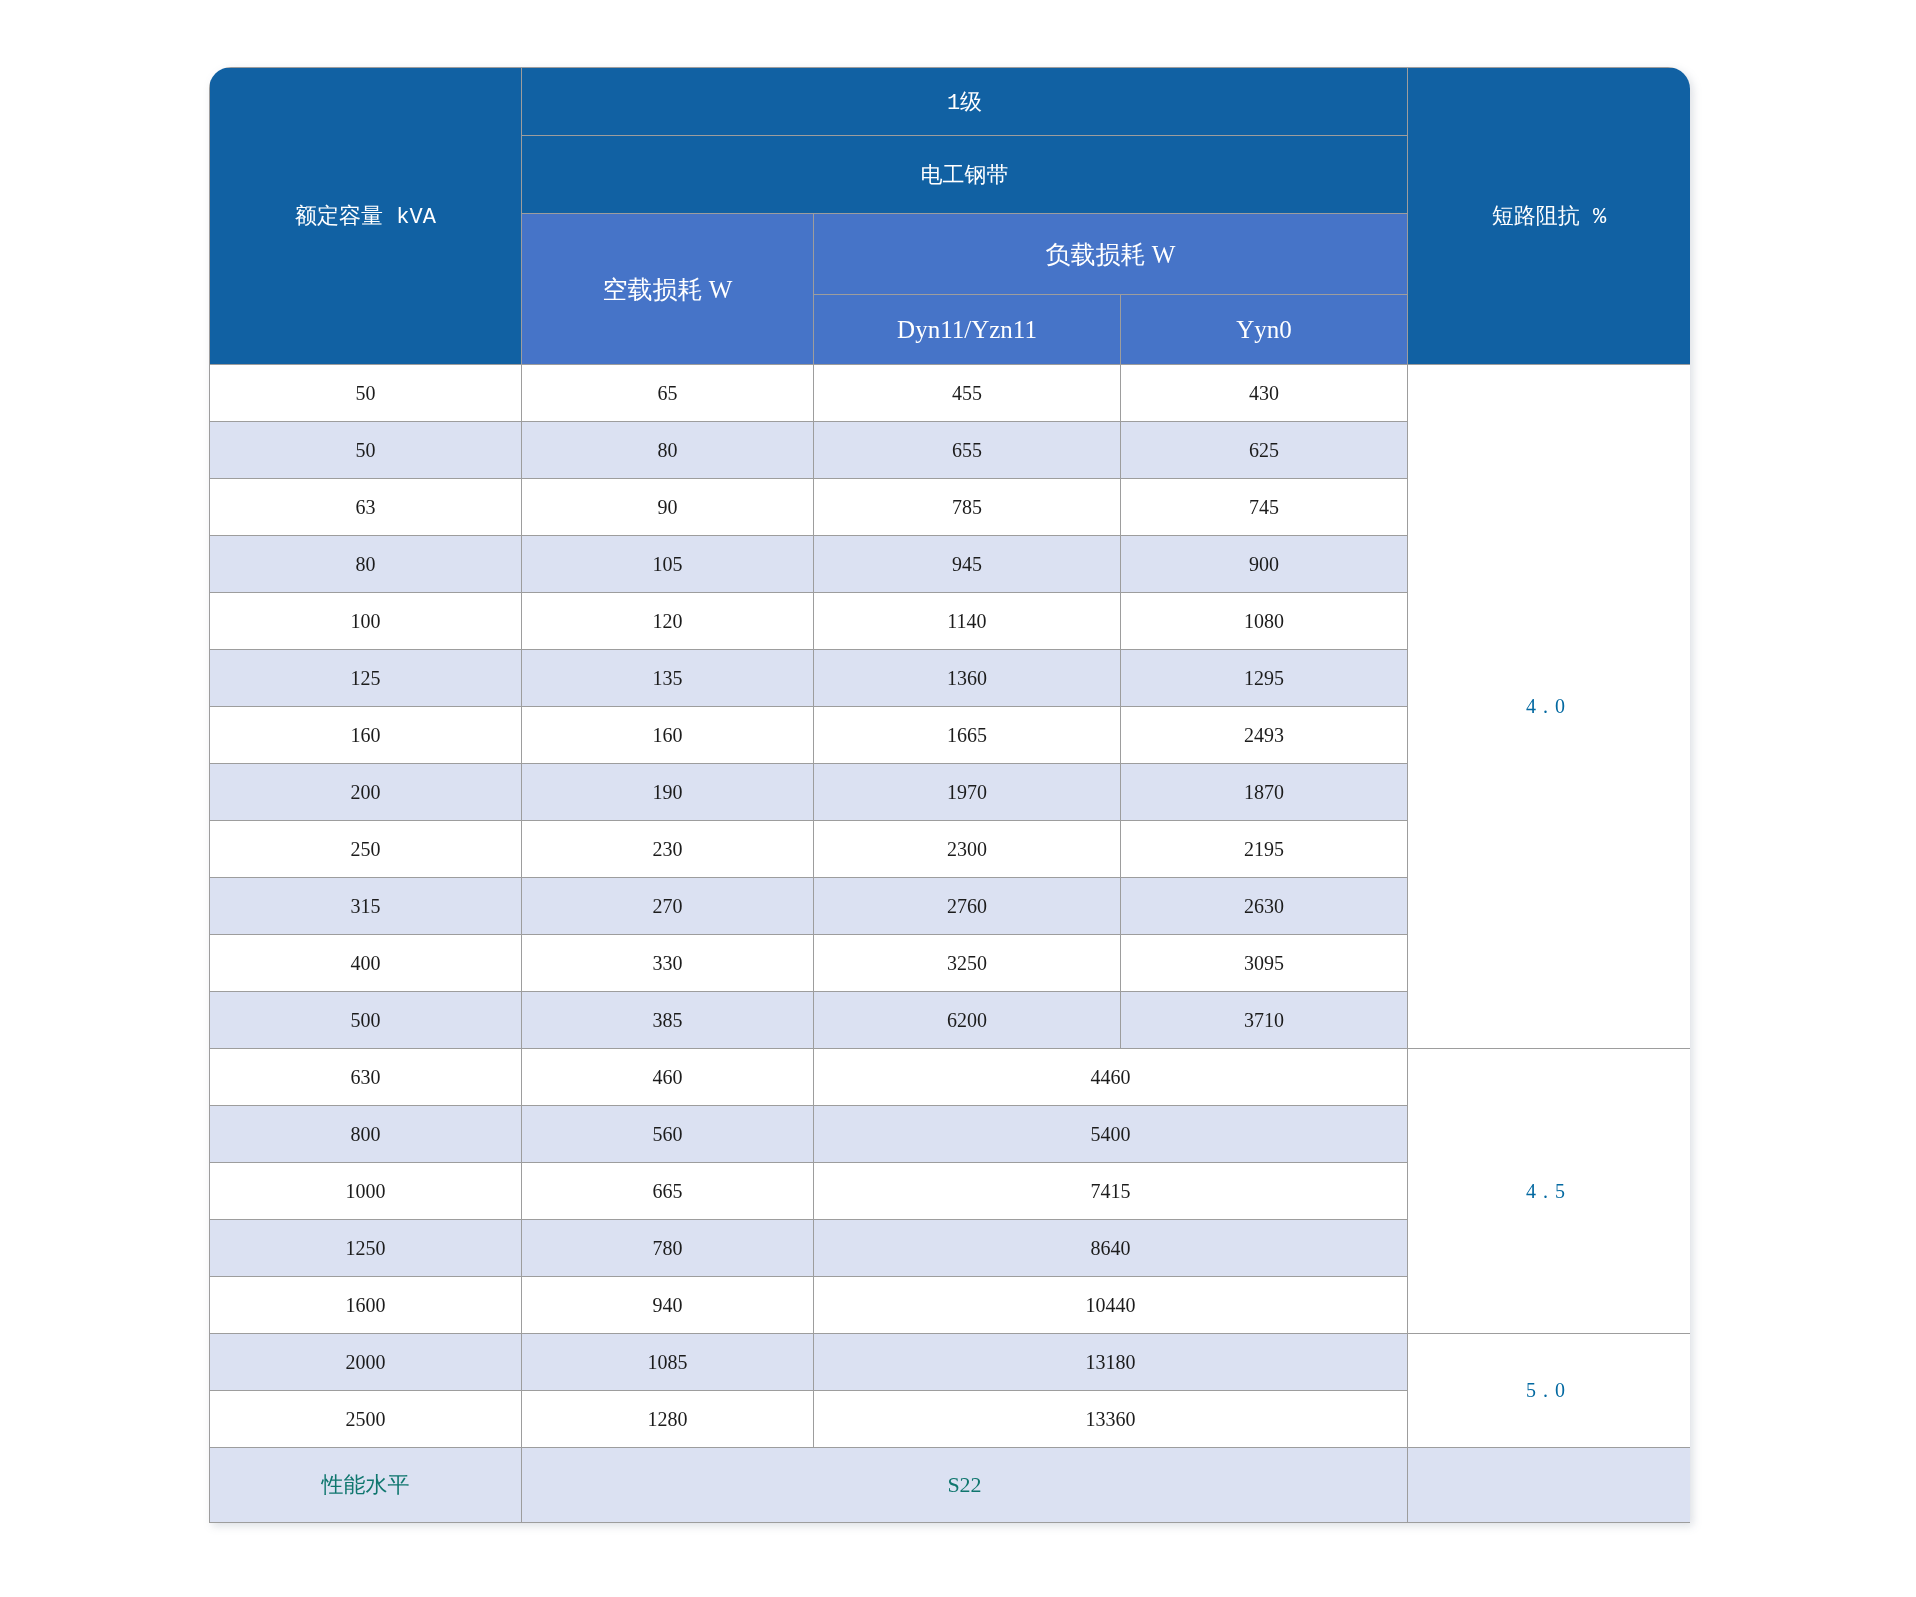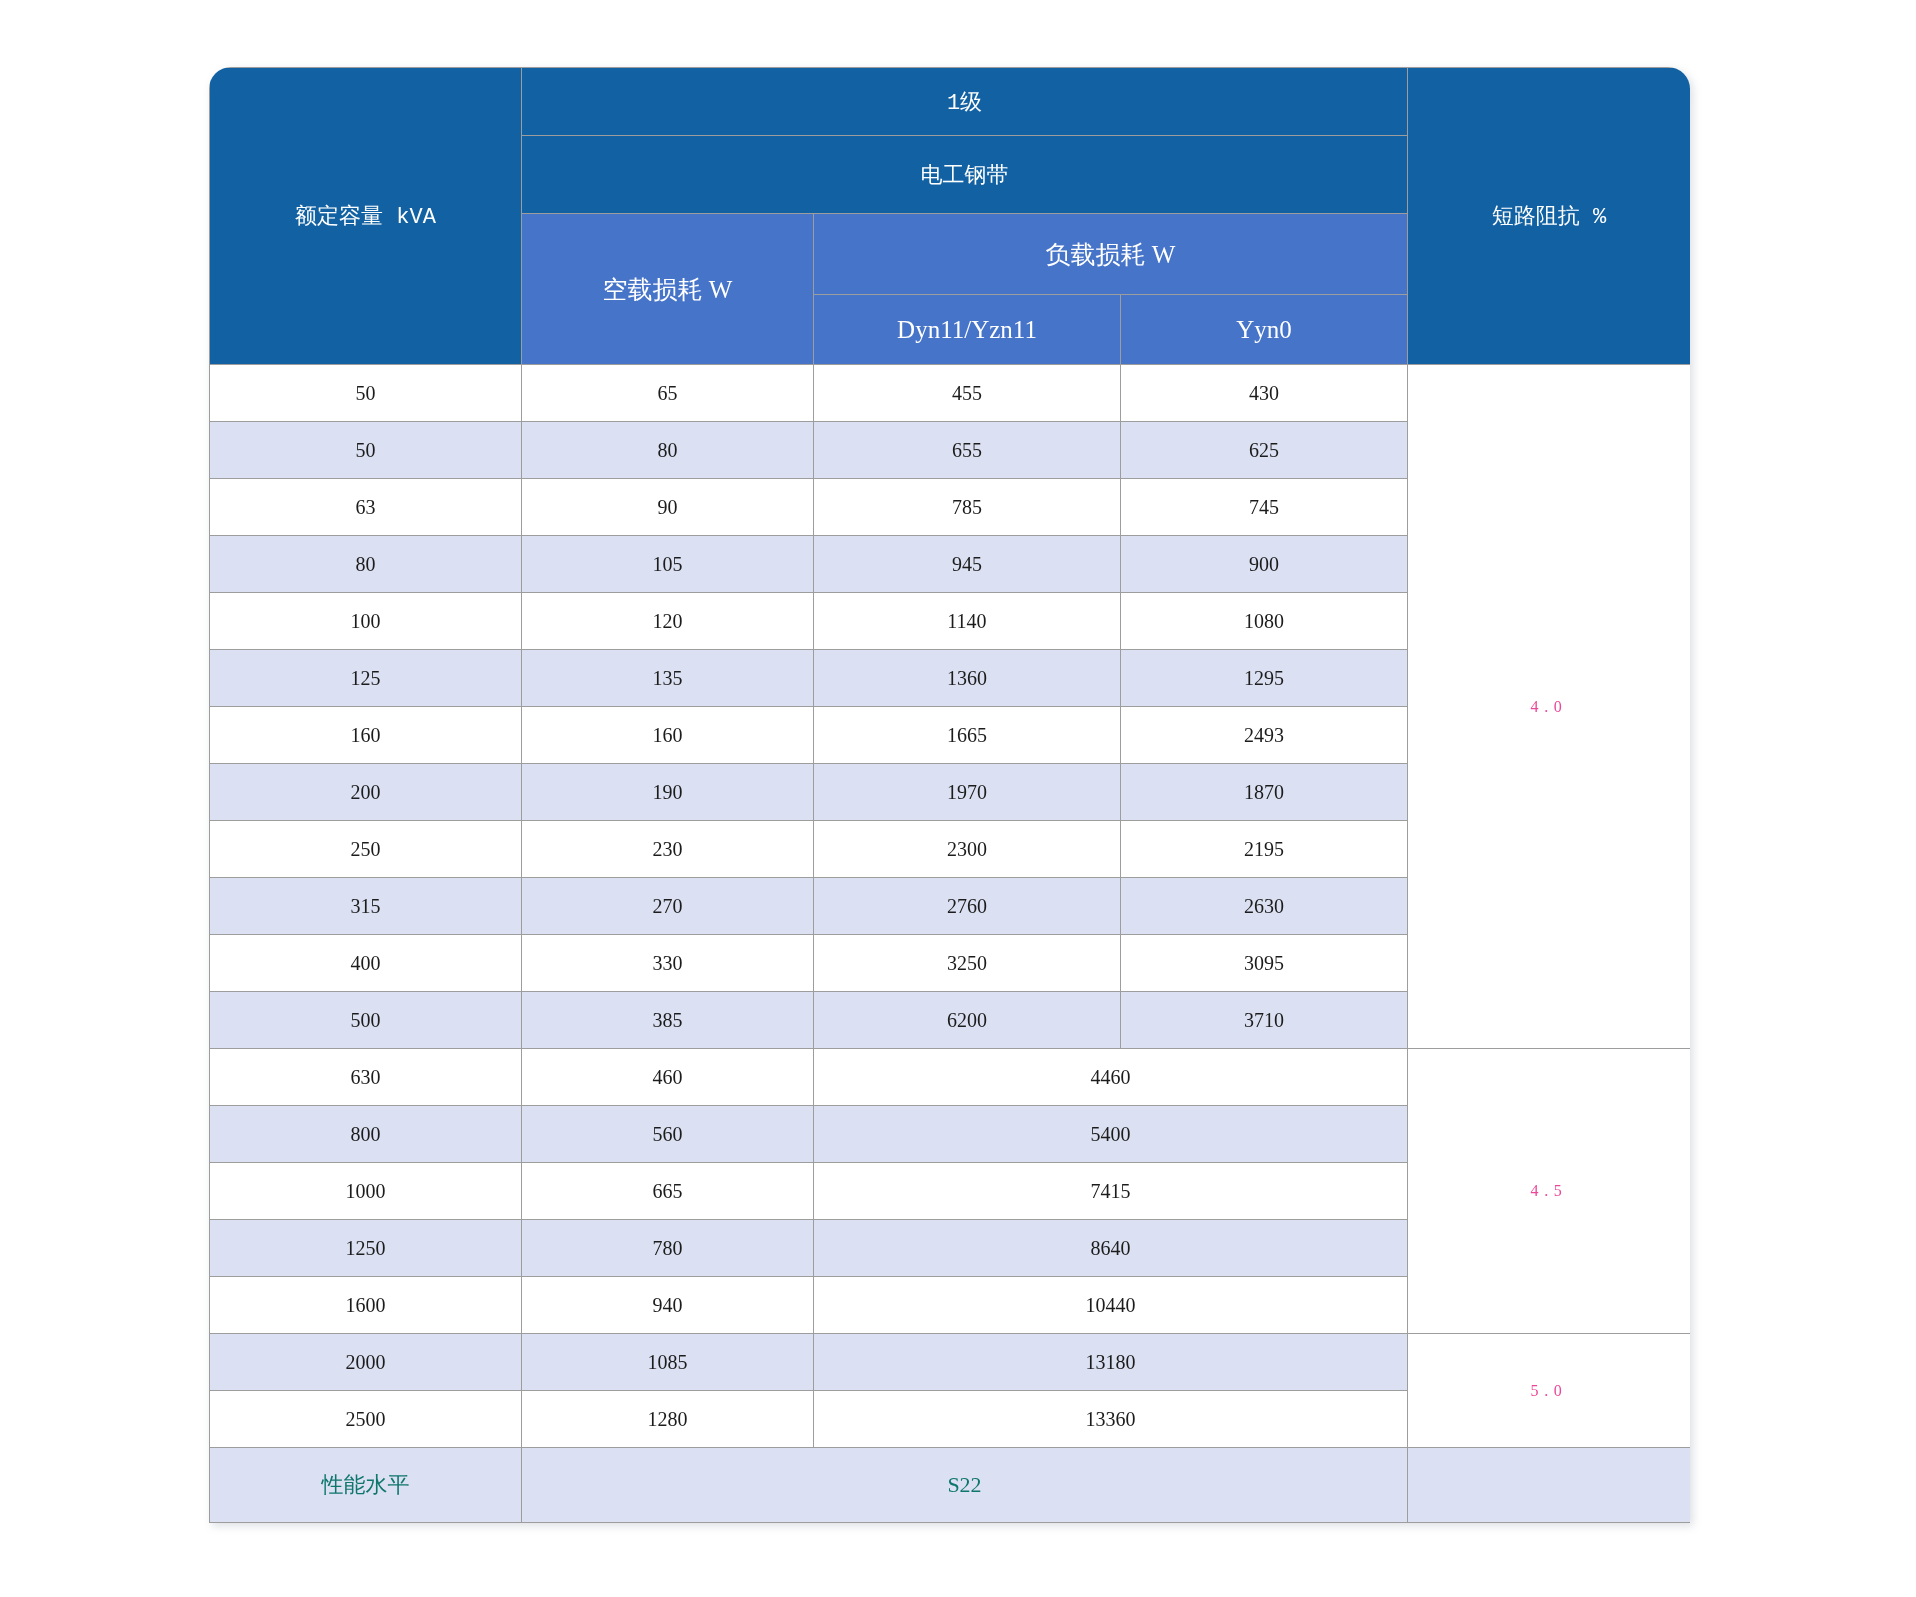--- a/index.html
+++ b/index.html
@@ -25,21 +25,21 @@
     padding:0 4px;font-weight:normal;
   }
   
   th.hdark{background:#1161a3;color:#ffffff;font-size:22px;font-family:Liberation Mono, monospace;}
   th.hmed{background:#4674c8;color:#ffffff;font-size:25px;}
   tr.hr1{height:68px}tr.hr2{height:78px}tr.hr3{height:81px}tr.hr4{height:70px}
   
   tr.data{height:57px}
   td.val{font-size:20px;color:#1c1c1c;background:#ffffff;}
   tr.stripe td.val{background:#dbe1f2;margin-top:48px;}
-  td.imp{font-size:16px;color:#ec4899;background:#ffffff;letter-spacing:0.35em;}
+  td.imp{font-size:20px;color:#0369a1;background:#ffffff;letter-spacing:0.35em;}
   
   tr.foot{height:75px}
   tr.foot td{background:#dbe1f2;color:#0f766e;font-size:22px;}
 </style>
 </head>
 <body>
 
 <div class="stage">
   <div class="table-wrap">
     <table class="spec">

